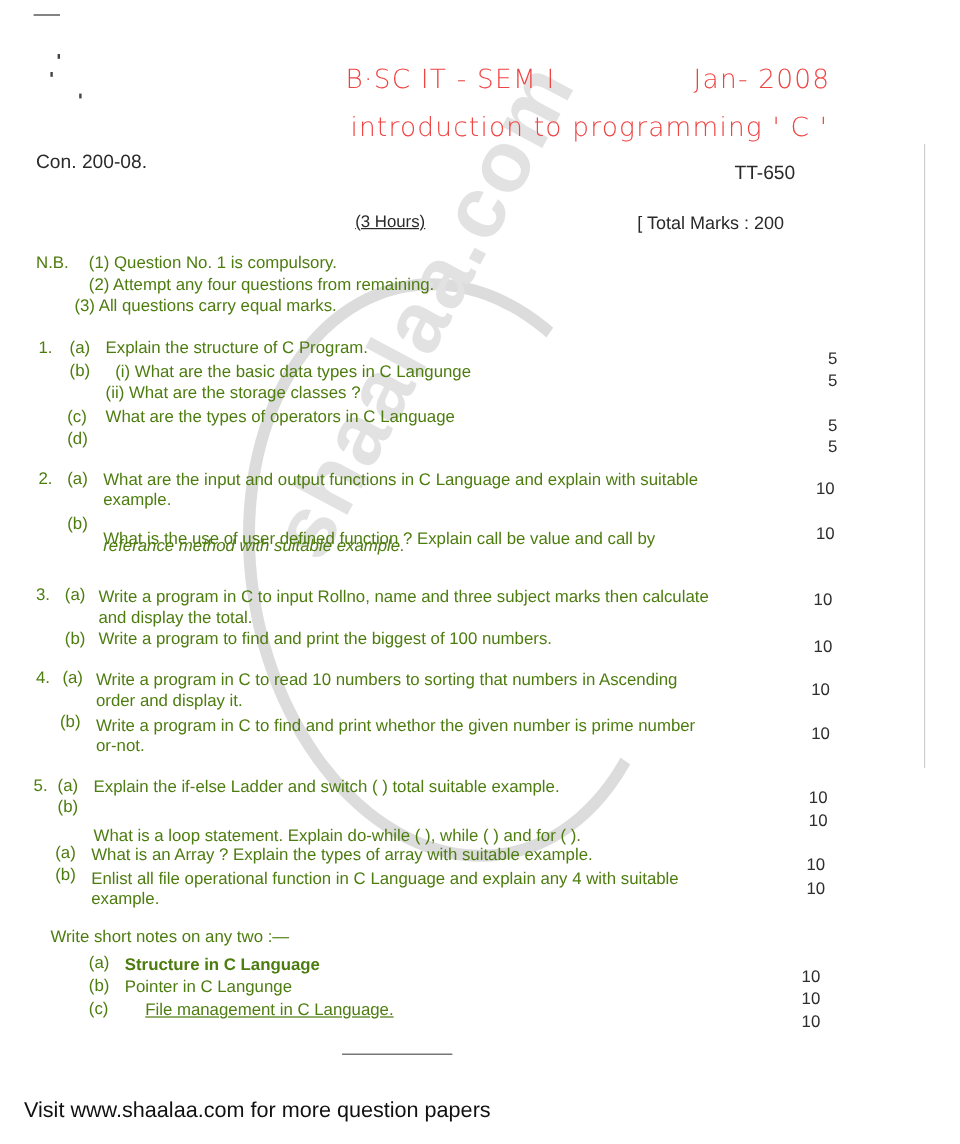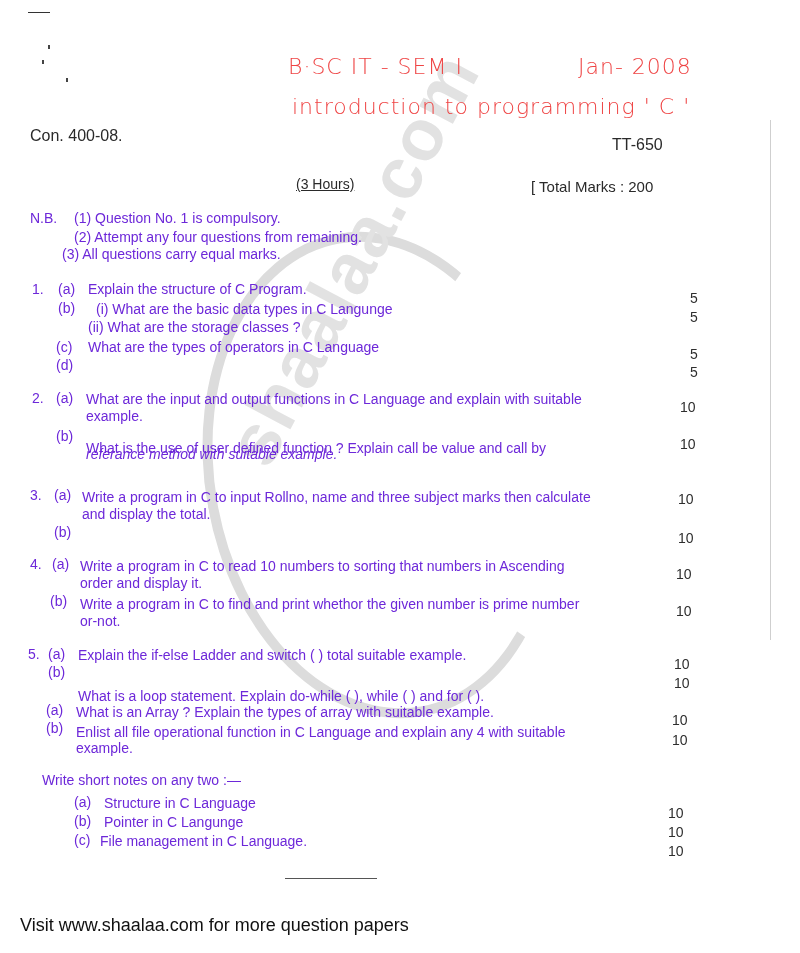--- a/index.html
+++ b/index.html
@@ -4,21 +4,21 @@
 <style>
   html, body { margin: 0; padding: 0; }
   body {
     width: 800px; height: 953px; overflow: hidden;
     background: #ffffff; position: relative;
     font-family: "Liberation Sans", sans-serif; color: #2a2a2a;
   }
   .page { position: absolute; left: 0; top: 0; width: 800px; height: 953px; }
   .abs { position: absolute; white-space: nowrap; }
   .hand { font-family: "DejaVu Sans", sans-serif; font-weight: 300; color: #ef4444; font-size: 22px; letter-spacing: 1px; }
-  .txt { font-size: 14px; color: #6d28d9; }
+  .txt { font-size: 14px; color: #4d7c0f; }
   .mark { font-size: 14px; color: #2e2e2e; }
   .watermark {
     position: absolute; left: 205px; top: 230px; width: 330px; height: 470px;
     border: 10px solid #dcdcdc; border-radius: 50%;
     border-right-color: transparent; border-bottom-color: #dcdcdc;
     transform: rotate(-10deg);
   }
   .watermark-text {
     position: absolute; left: 210px; top: 440px; font-size: 72px; color: #e2e2e2;
     transform: rotate(-62deg); transform-origin: left top; font-weight: bold;
@@ -39,21 +39,21 @@
   <div class="right-line"></div>
 
   <div class="speck" style="left:48px;top:45px;"></div>
   <div class="speck" style="left:66px;top:78px;"></div>
   <div class="speck" style="left:42px;top:60px;"></div>
   <div class="abs" style="left:28px;top:12px;width:22px;height:1px;background:#333;"></div>
 
   <div class="abs hand" style="left:288px;top:54px;">B·SC IT - SEM I</div>
   <div class="abs hand" style="left:578px;top:54px;">Jan- 2008</div>
   <div class="abs hand" style="left:292px;top:94px;">introduction to programming ' C '</div>
-  <div class="abs" style="left:30px;top:127px;font-size:16px;">Con. 400-08.</div>
+  <div class="abs" style="left:30px;top:127px;font-size:16px;">Con. 200-08.</div>
   <div class="abs" style="left:612px;top:136px;font-size:16px;">TT-650</div>
   <div class="abs" style="left:296px;top:176px;font-size:14px;text-decoration:underline;">(3 Hours)</div>
   <div class="abs" style="left:531px;top:178px;font-size:15px;">[ Total Marks : 200</div>
 
   <div class="abs txt" style="left:30px;top:210px;">N.B.</div>
   <div class="abs txt" style="left:74px;top:210px;">(1)  Question No. 1 is compulsory.</div>
   <div class="abs txt" style="left:74px;top:229px;">(2)  Attempt any four questions from remaining.</div>
   <div class="abs txt" style="left:62px;top:246px;">(3)  All questions carry equal marks.</div>
 
   <div class="abs txt" style="left:32px;top:281px;">1.</div>
@@ -79,20 +79,21 @@
   <div class="abs txt" style="left:86px;top:428px;margin-top:12px;">What is the use of user defined function ?  Explain call be value and call by</div>
   <div class="abs mark" style="left:680px;top:436px;">10</div>
   <div class="abs txt" style="left:86px;top:446px;font-style:italic;">referance method with suitable example.</div>
 
   <div class="abs txt" style="left:30px;top:487px;">3.</div>
   <div class="abs txt" style="left:54px;top:487px;">(a)</div>
   <div class="abs txt" style="left:82px;top:489px;">Write a program in C to input Rollno, name and three subject marks then calculate</div>
   <div class="abs mark" style="left:678px;top:491px;">10</div>
   <div class="abs txt" style="left:82px;top:506px;">and display the total.</div>
   <div class="abs txt" style="left:54px;top:524px;">(b)</div>
+  <div class="abs txt" style="left:82px;top:524px;">Write a program to find and print the biggest of 100 numbers.</div>
   <div class="abs mark" style="left:678px;top:530px;">10</div>
 
   <div class="abs txt" style="left:30px;top:556px;">4.</div>
   <div class="abs txt" style="left:52px;top:556px;">(a)</div>
   <div class="abs txt" style="left:80px;top:558px;">Write a program in C to read 10 numbers to sorting that numbers in Ascending</div>
   <div class="abs mark" style="left:676px;top:566px;">10</div>
   <div class="abs txt" style="left:80px;top:575px;">order and display it.</div>
   <div class="abs txt" style="left:50px;top:593px;">(b)</div>
   <div class="abs txt" style="left:80px;top:596px;">Write a program in C to find and print whethor the given number is prime number</div>
   <div class="abs mark" style="left:676px;top:603px;">10</div>
@@ -109,25 +110,25 @@
   <div class="abs txt" style="left:46px;top:702px;">(a)</div>
   <div class="abs txt" style="left:76px;top:704px;">What is an Array ?  Explain the types of array with suitable example.</div>
   <div class="abs mark" style="left:672px;top:712px;">10</div>
   <div class="abs txt" style="left:46px;top:720px;">(b)</div>
   <div class="abs txt" style="left:76px;top:724px;">Enlist all file operational function in C Language and explain any 4 with suitable</div>
   <div class="abs mark" style="left:672px;top:732px;">10</div>
   <div class="abs txt" style="left:76px;top:740px;">example.</div>
 
   <div class="abs txt" style="left:42px;top:772px;">Write short notes on any two :—</div>
   <div class="abs txt" style="left:74px;top:794px;">(a)</div>
-  <div class="abs txt" style="left:104px;top:795px;">Structure in C Language</div>
+  <div class="abs txt" style="left:104px;top:795px;font-weight:bold;">Structure in C Language</div>
   <div class="abs mark" style="left:668px;top:805px;">10</div>
   <div class="abs txt" style="left:74px;top:813px;">(b)</div>
   <div class="abs txt" style="left:104px;top:814px;">Pointer in C Langunge</div>
   <div class="abs mark" style="left:668px;top:824px;">10</div>
   <div class="abs txt" style="left:74px;top:832px;">(c)</div>
-  <div class="abs txt" style="left:100px;top:833px;">File management in C Language.</div>
+  <div class="abs txt" style="left:121px;top:833px;text-decoration:underline;">File management in C Language.</div>
   <div class="abs mark" style="left:668px;top:843px;">10</div>
 
   <div class="rule"></div>
 
   <div class="footer">Visit www.shaalaa.com for more question papers</div>
 </div>
 
 </body></html>

